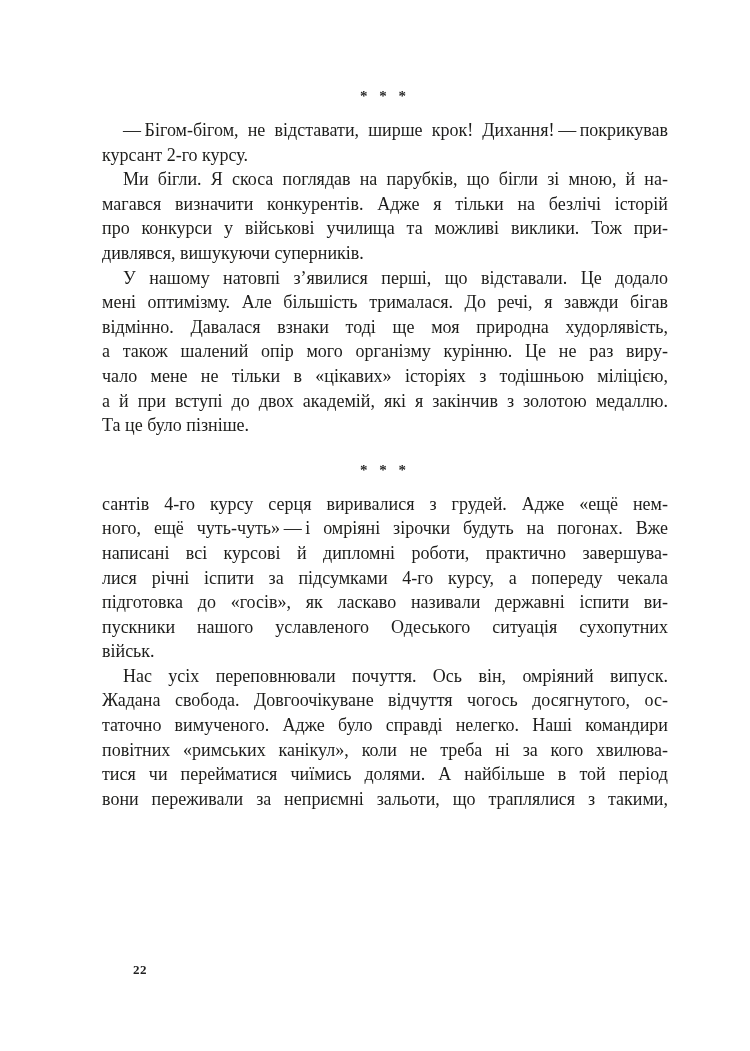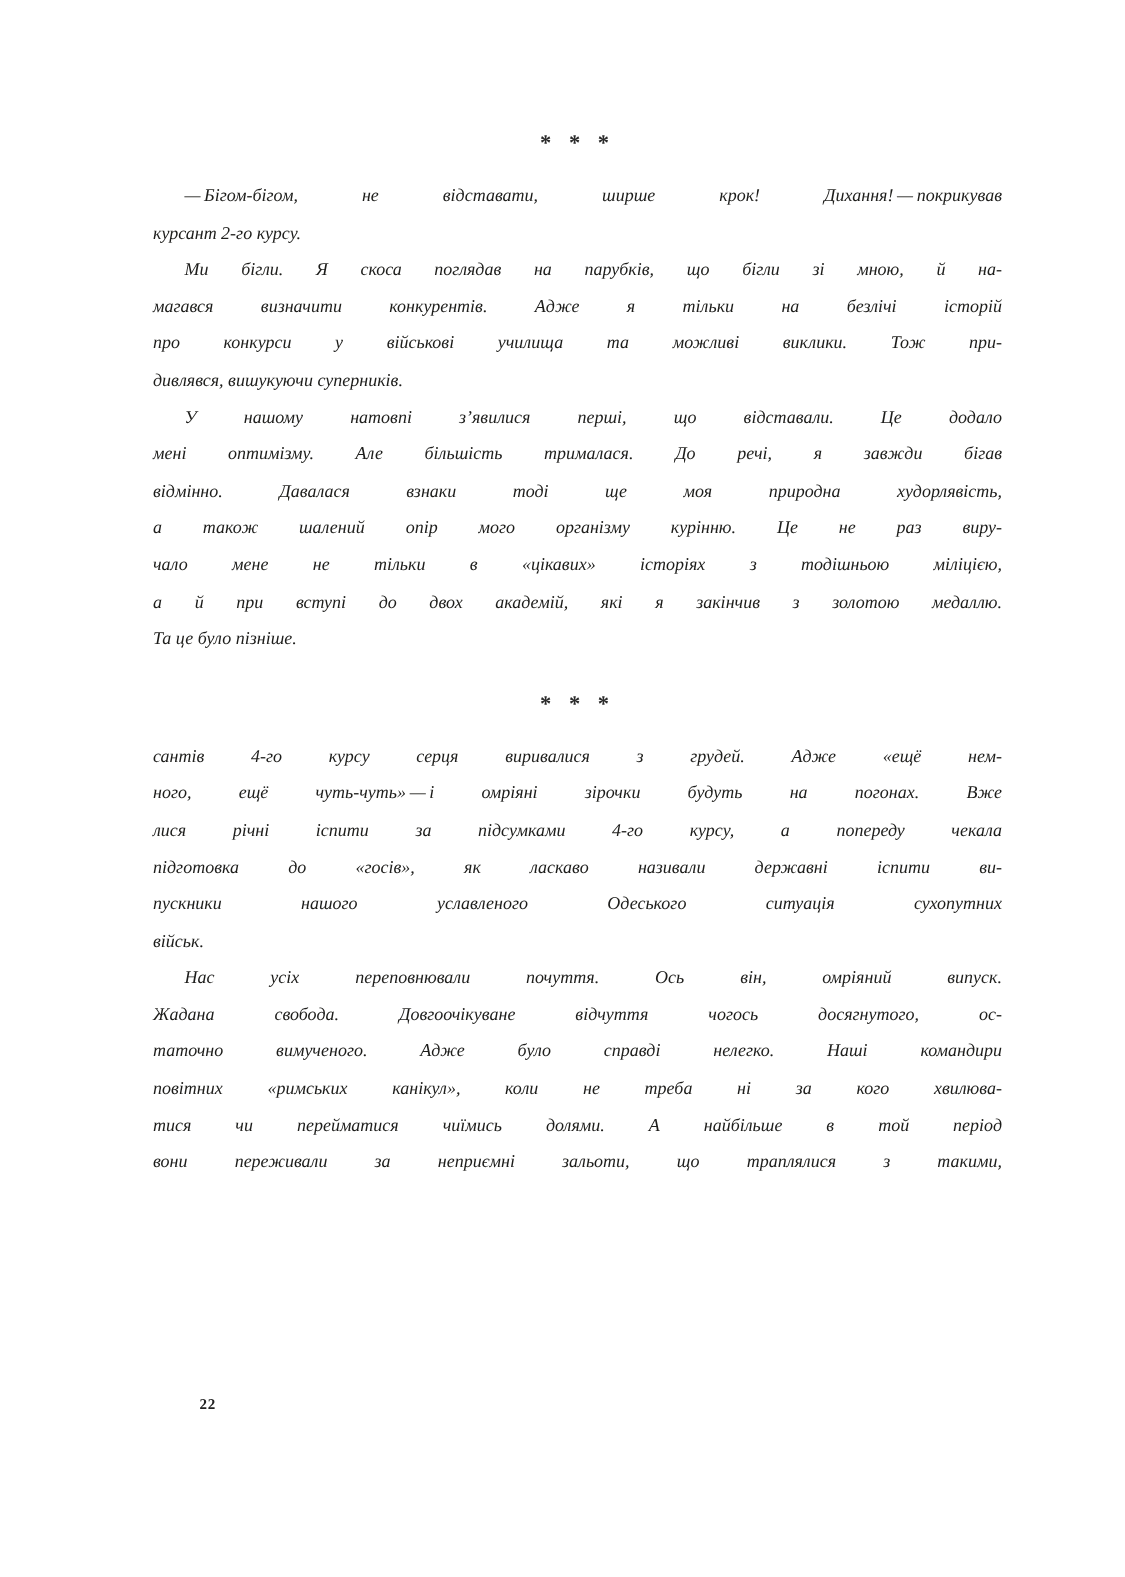--- a/index.html
+++ b/index.html
@@ -35,38 +35,37 @@
     margin: 0 0 12px 0;
     color: #2a2a2a;
   }
   .separator:not(:first-child) {
     margin-top: 22px;
   }
   .paragraph {
     margin: 0;
   }
   .line {
-    font-size: 12px;
+    font-size: 18px;
     line-height: 24.6px;
     text-align: justify;
     text-align-last: justify;
     white-space: normal;
-    font-style: italic;
   }
   .line.last {
     text-align-last: left;
   }
   .line.indent {
     text-indent: 21px;
   }
   .pagenum {
     position: absolute;
     left: 133px;
-    top: 931px;
-    font-size: 10px;
+    top: 962px;
+    font-size: 13px;
     font-weight: 700;
     letter-spacing: 0.5px;
     color: #222222;
   }
 </style>
 </head>
 <body>
 
 <div class="page">
   <main class="body-col" id="body-col">
@@ -87,20 +86,21 @@
         <div class="line">відмінно. Давалася взнаки тоді ще моя природна худорлявість,</div>
         <div class="line">а також шалений опір мого організму курінню. Це не раз виру-</div>
         <div class="line">чало мене не тільки в «цікавих» історіях з тодішньою міліцією,</div>
         <div class="line">а й при вступі до двох академій, які я закінчив з золотою медаллю.</div>
         <div class="line last">Та це було пізніше.</div>
       </div>
       <div class="separator">* * *</div>
       <div class="paragraph">
         <div class="line">сантів 4-го курсу серця виривалися з грудей. Адже «ещё нем-</div>
         <div class="line">ного, ещё чуть-чуть» — і омріяні зірочки будуть на погонах. Вже</div>
+        <div class="line">написані всі курсові й дипломні роботи, практично завершува-</div>
         <div class="line">лися річні іспити за підсумками 4-го курсу, а попереду чекала</div>
         <div class="line">підготовка до «госів», як ласкаво називали державні іспити ви-</div>
         <div class="line">пускники нашого уславленого Одеського ситуація сухопутних</div>
         <div class="line last">військ.</div>
       </div>
       <div class="paragraph">
         <div class="line indent">Нас усіх переповнювали почуття. Ось він, омріяний випуск.</div>
         <div class="line">Жадана свобода. Довгоочікуване відчуття чогось досягнутого, ос-</div>
         <div class="line">таточно вимученого. Адже було справді нелегко. Наші командири</div>
         <div class="line">повітних «римських канікул», коли не треба ні за кого хвилюва-</div>

